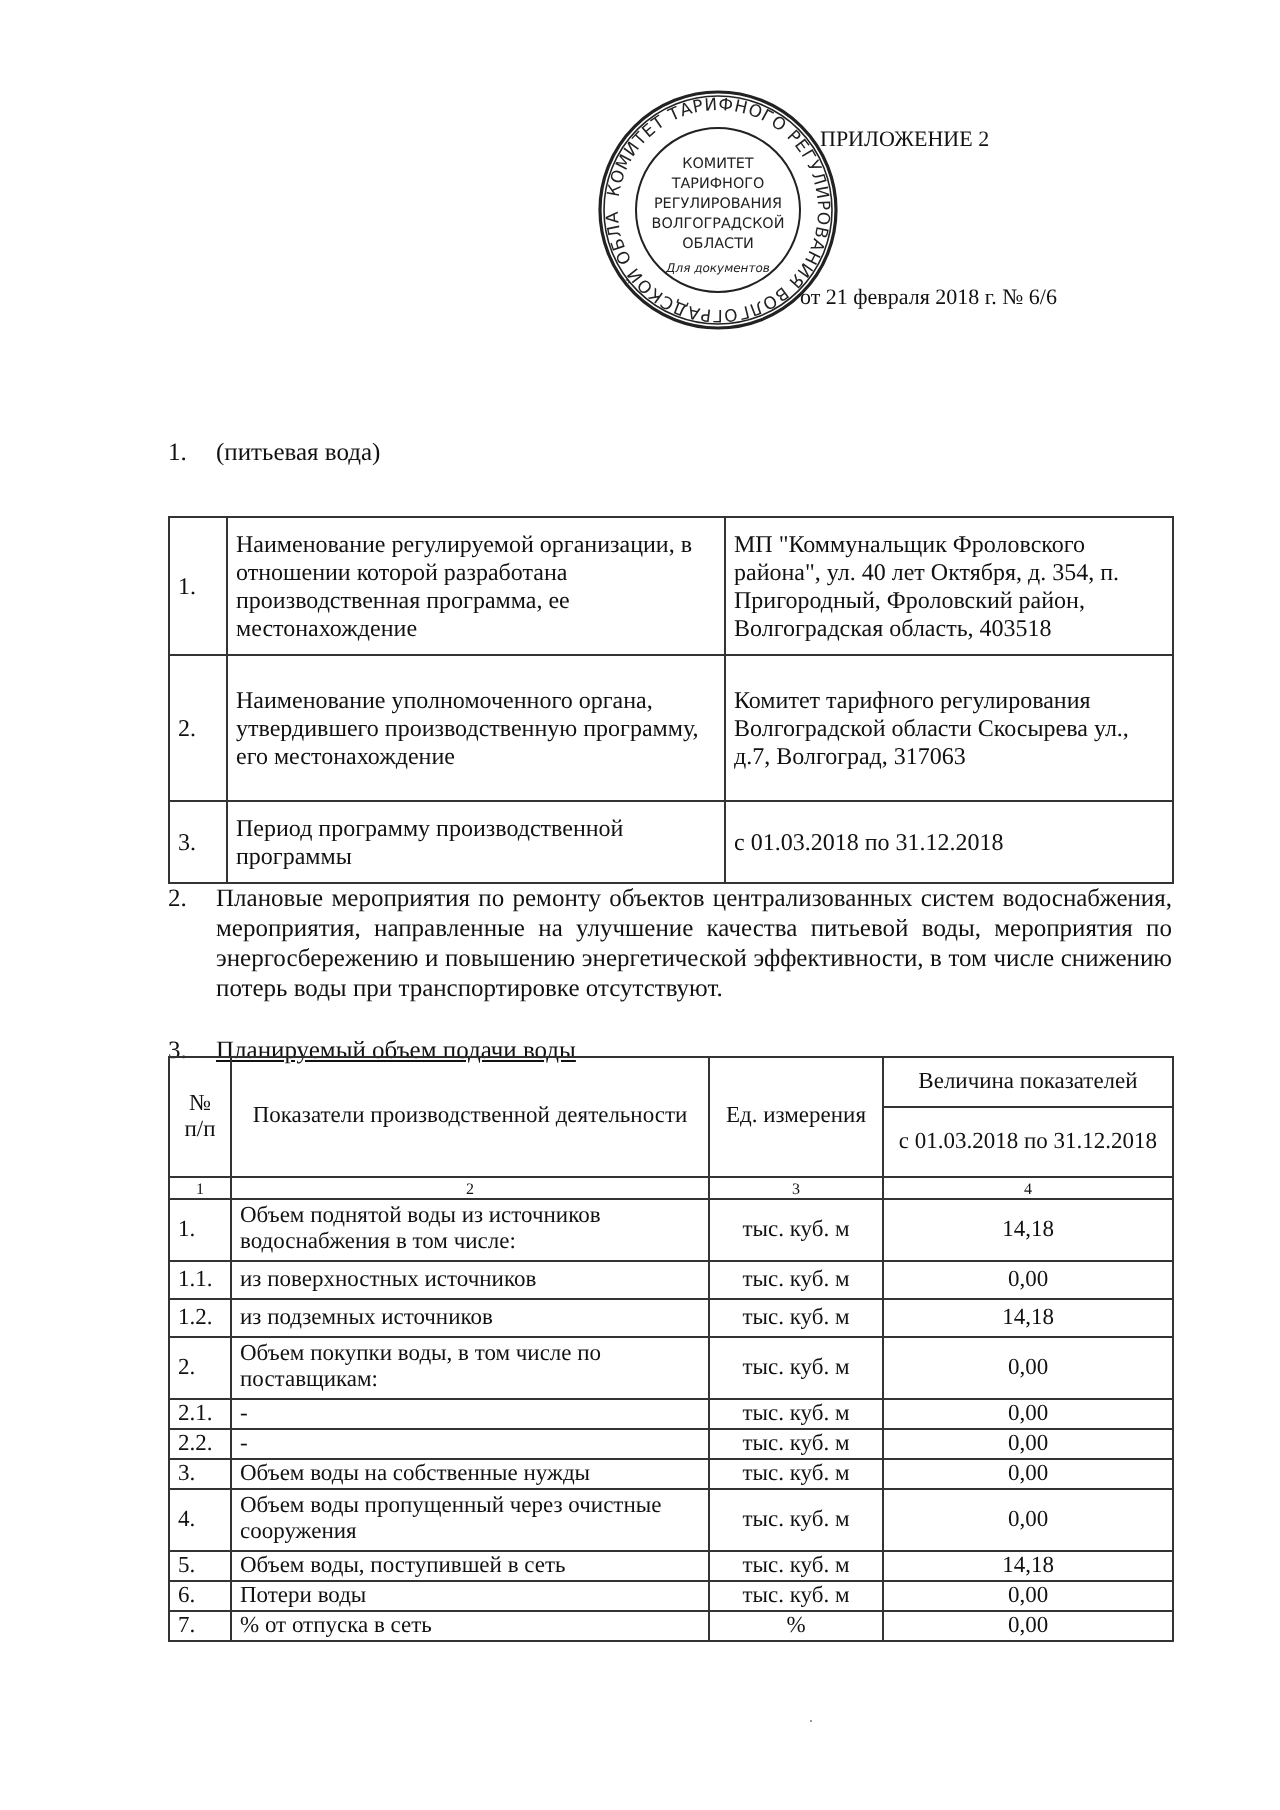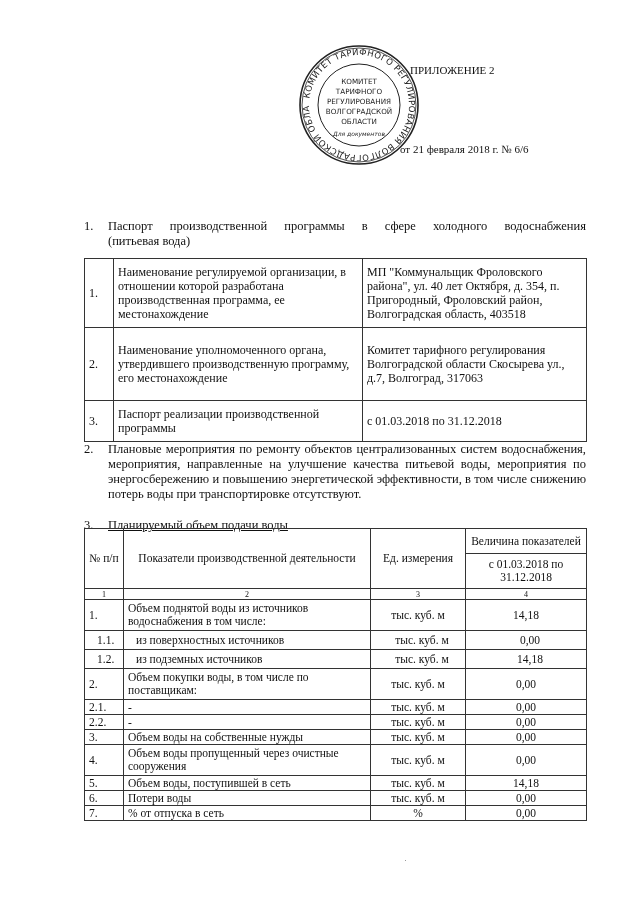--- a/index.html
+++ b/index.html
@@ -58,21 +58,21 @@
   .volume .c1 { width: 22px; }
   .volume .c2 { width: 230px; margin-top: 36px; }
   .volume .c3 { width: 78px; text-align: center; }
   .volume .c4 { text-align: center; }
   .volume th { text-align: center; }
   .volume tr.h1 th { height: 24px; }
   .volume tr.h2 th { height: 34px; }
   .volume tr.idx td { height: 10px; font-size: 8px; line-height: 9px; text-align: center; }
   .volume tr.tall td { height: 30px; }
   .volume tr.short td { height: 14px; }
-  .volume tr.mid td { height: 18px; padding-left: 12px; }
+  .volume tr.mid td { height: 18px; }
 
   .dot { position: absolute; left: 405px; top: 860px; width: 1px; height: 1px; background: #999; }
 </style>
 </head>
 <body>
 
 <div class="page">
 
   <div class="stamp">
     <svg viewBox="0 0 122 122">
@@ -98,40 +98,39 @@
 
   <div class="appendix">ПРИЛОЖЕНИЕ 2</div>
   <div class="to-order">
   </div>
   <div class="order-date">от 21 февраля 2018 г. № 6/6</div>
 
 
   <div class="section sec1">
     <span class="num">1.</span>
     <div class="txt">
-      <span class="l1">Паспорт производственной программы в сфере холодного водоснабжения</span>
       <span>(питьевая вода)</span>
     </div>
   </div>
 
   <table class="passport">
     <tbody>
         <tr class="r1">
       <td class="n">1.</td>
       <td class="lbl">Наименование регулируемой организации, в отношении которой разработана производственная программа, ее местонахождение</td>
       <td>МП "Коммунальщик Фроловского района", ул. 40 лет Октября, д. 354, п. Пригородный, Фроловский район, Волгоградская область, 403518</td>
     </tr>
     <tr class="r2">
       <td class="n">2.</td>
       <td class="lbl">Наименование уполномоченного органа, утвердившего производственную программу, его местонахождение</td>
       <td>Комитет тарифного регулирования Волгоградской области Скосырева ул., д.7, Волгоград, 317063</td>
     </tr>
     <tr class="r3">
       <td class="n">3.</td>
-      <td class="lbl">Паспорт реализации производственной программы</td>
+      <td class="lbl">Период программу производственной программы</td>
       <td>с 01.03.2018 по 31.12.2018</td>
     </tr>
   </tbody>
     </table>
 
   <div class="section sec2">
     <span class="num">2.</span>
     <div class="txt">Плановые мероприятия по ремонту объектов централизованных систем водоснабжения, мероприятия, направленные на улучшение качества питьевой воды, мероприятия по энергосбережению и повышению энергетической эффективности, в том числе снижению потерь воды при транспортировке отсутствуют.</div>
   </div>
 

